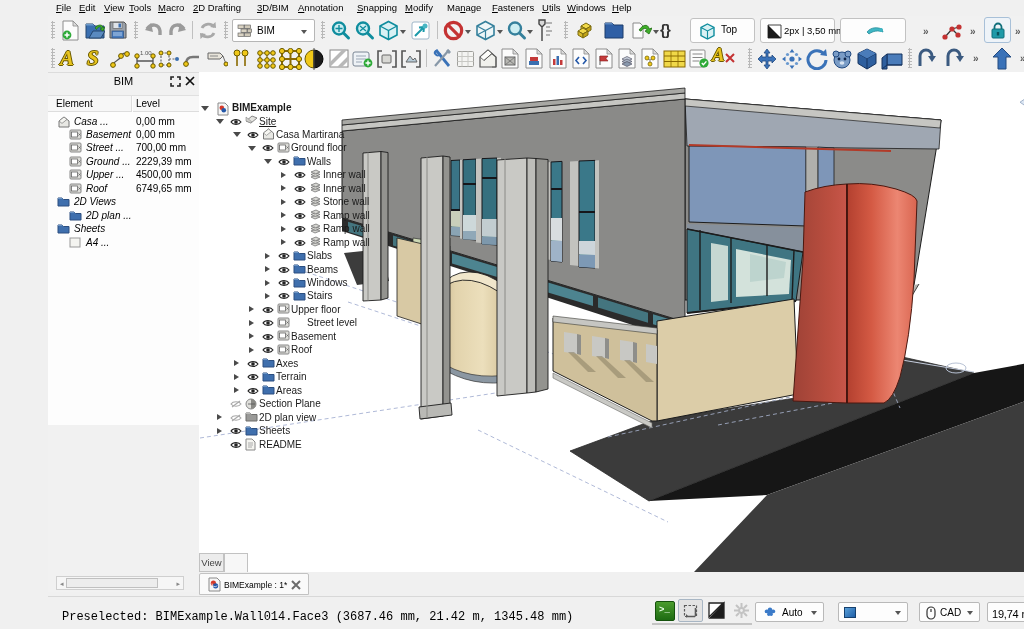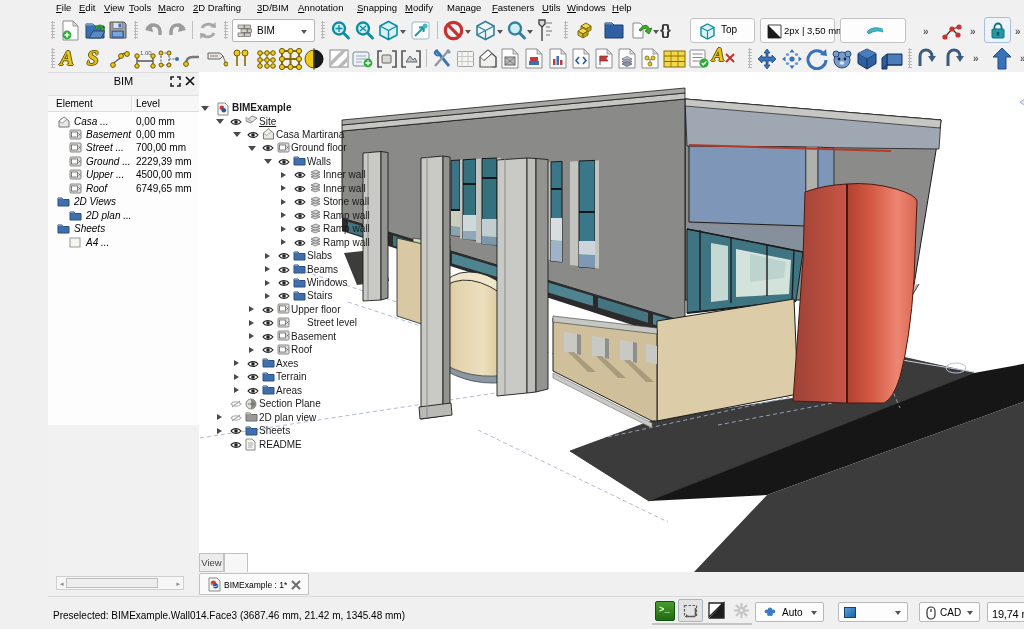--- a/index.html
+++ b/index.html
@@ -30,21 +30,21 @@
 .hsb .ar { position:absolute; top:3px; font-size:7px; color:#888; }
 
 .viewport { position:absolute; left:151px; top:72px; width:873px; height:500px; background:#ffffff; }
 
 .vdtabs { position:absolute; left:151px; top:553px; height:20px; font-size:9.5px; }
 .vtab { position:absolute; top:0; height:19px; border:1px solid #c2c2c2; background:#ececec; color:#444; text-align:center; }
 .dtab { position:absolute; top:0; height:19px; border:1px solid #c2c2c2; background:#f7f7f7; color:#000; text-align:center; }
 .tabbar { position:absolute; left:0px; top:572px; width:1024px; height:24px; background:#f0f0f0; }
 .mditab { position:absolute; left:151px; top:1px; width:110px; height:22px; background:#fafafa; border:1px solid #c2c2c2; border-radius:2px 2px 0 0; font-size:8.5px; white-space:nowrap; }
 .statusbar { position:absolute; left:0; top:596px; width:1024px; height:33px; background:#f0f0f0; border-top:1px solid #d8d8d8; font-size:11px; }
-.sbtext { position:absolute; left:5px; top:13px; color:#000; font-size:10px; }
+.sbtext { position:absolute; left:14px; top:13px; color:#000; font-size:12px;font-family:Liberation Mono, monospace; }
 .scombo { position:absolute; top:5px; height:20px; background:#fdfdfd; border:1px solid #b9b9b9; border-radius:2px; font-size:11px; }
 .caret { position:absolute; width:0; height:0; border-left:3.5px solid transparent; border-right:3.5px solid transparent; border-top:4px solid #555; }
 
 .tree { position:absolute; left:0px; top:14px; font-size:10px; color:#1a1a1a; }
 .ti { position:absolute; white-space:nowrap; }
 .ar-r { position:absolute; width:0; height:0; border-top:3.5px solid transparent; border-bottom:3.5px solid transparent; border-left:5px solid #4a4a4a; }
 .ar-d { position:absolute; width:0; height:0; border-left:4px solid transparent; border-right:4px solid transparent; border-top:5px solid #4a4a4a; }
 </style>
 </head>
 <body>

